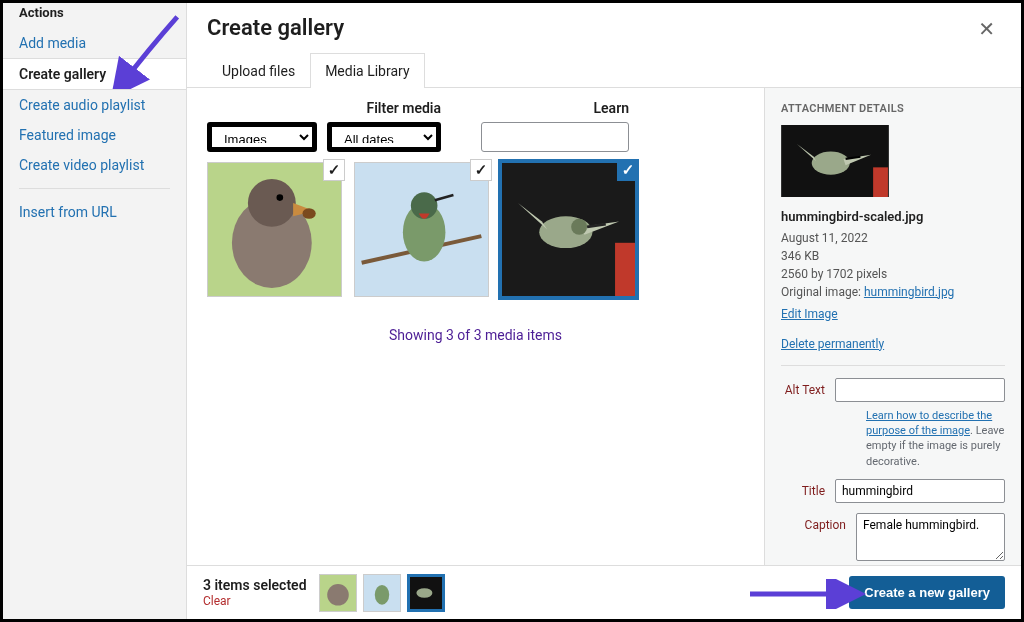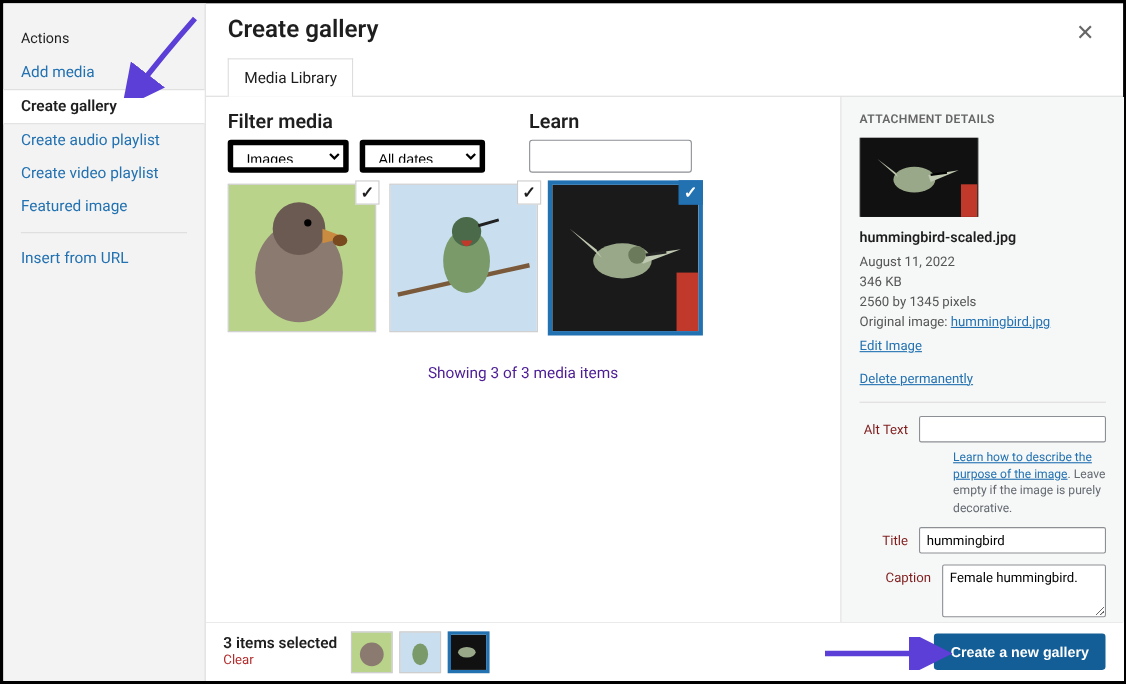--- a/index.html
+++ b/index.html
@@ -1,33 +1,33 @@
 <!DOCTYPE html>
 <html><head>
 <meta charset="utf-8">
 <style>
   * { box-sizing: border-box; margin: 0; padding: 0; }
   html, body { width: 1024px; height: 622px; font-family: -apple-system, BlinkMacSystemFont, "Segoe UI", Roboto, sans-serif; font-size: 13px; color: #1e1e1e; }
   .frame { width: 1024px; height: 622px; border: 3px solid #000; background: #fff; position: relative; overflow: hidden; }
   .sidebar { position: absolute; left: 0; top: 0; width: 184px; height: 100%; background: #f3f3f3; border-right: 1px solid #ddd; padding: 0; }
-  .sidebar h3 { font-size: 13px; font-weight: 400; padding: 2px 16px 8px; margin-top: 23px; }
+  .sidebar h3 { font-size: 13px; font-weight: 700; padding: 2px 16px 8px; }
   .sidebar .item { padding: 7px 16px; font-size: 14px; color: #2271b1; cursor: pointer; }
   .sidebar .item.active { background: #fff; border-top: 1px solid #ddd; border-bottom: 1px solid #ddd; font-weight: 600; color: #1e1e1e; }
   .sidebar hr { border: none; border-top: 1px solid #ddd; margin: 8px 16px; }
   .main { position: absolute; left: 184px; top: 0; right: 0; bottom: 0; display: flex; flex-direction: column; }
   .titlebar { padding: 12px 20px 0; display: flex; justify-content: space-between; align-items: flex-start; }
   .titlebar h1 { font-size: 22px; font-weight: 600; }
   .close { font-size: 20px; color: #666; cursor: pointer; padding: 2px 6px; }
   .tabs { padding: 10px 20px 0; border-bottom: 1px solid #ddd; display: flex; gap: 0; }
   .tab { padding: 9px 14px; font-size: 14px; cursor: pointer; border: 1px solid transparent; border-bottom: none; margin-bottom: -1px; }
   .tab.active { border-color: #ddd; background: #fff; }
   .content-row { flex: 1; display: flex; min-height: 0; }
   .media-panel { flex: 1; padding: 12px 20px; border-right: 1px solid #ddd; overflow: auto; }
   .filters { display: flex; gap: 40px; align-items: flex-end; margin-bottom: 10px; }
-  .filter-group label { display: block; font-size: 18px; font-weight: 600; margin-bottom: 6px; }
+  .filter-group label { display: block; font-size: 14px; font-weight: 600; margin-bottom: 6px; text-align: right; }
   .selects { display: flex; gap: 10px; }
   select { padding: 4px 26px 4px 8px; font-size: 13px; border: 5px solid #000000; border-radius: 3px; background: #fff; height: 30px; min-width: 110px; }
   .search input { width: 148px; height: 30px; border: 1px solid #8c8f94; border-radius: 3px; padding: 4px 8px; font-size: 13px; }
   .thumbs { display: flex; gap: 12px; margin-top: 8px; }
   .thumb { width: 135px; height: 135px; border: 1px solid #ccc; position: relative; background: #eee; display: flex; align-items: center; justify-content: center; cursor: pointer; }
   .thumb.checked .check { position: absolute; top: -4px; right: -4px; width: 22px; height: 22px; background: #fff; border: 1px solid #ccc; display: flex; align-items: center; justify-content: center; font-size: 15px; font-weight: bold; }
   .thumb.selected { outline: 4px solid #2271b1; outline-offset: -1px; }
   .thumb.selected .check { background: #2271b1; color: #fff; border-color: #2271b1; }
   .showing { text-align: center; margin-top: 30px; font-size: 14px; color: #4c1d95; }
   .detail { width: 256px; background: #f6f7f7; padding: 14px 16px; overflow: auto; }
@@ -61,32 +61,33 @@
 </style>
 </head>
 <body>
 
 <div class="frame">
   <div class="sidebar">
     <h3>Actions</h3>
     <div class="item">Add media</div>
     <div class="item active">Create gallery</div>
     <div class="item">Create audio playlist</div>
+    <div class="item">Featured image</div>
     <div class="item">Create video playlist</div>
-    <div class="item">Featured image</div>
     <hr>
     <div class="item">Insert from URL</div>
   </div>
 
   <div class="main">
     <div class="titlebar">
       <h1>Create gallery</h1>
       <span class="close">✕</span>
     </div>
     <div class="tabs">
+      <div class="tab">Upload files</div>
       <div class="tab active">Media Library</div>
     </div>
 
     <div class="content-row">
       <div class="media-panel">
         <div class="filters">
           <div class="filter-group">
             <label>Filter media</label>
             <div class="selects">
               <select><option>Images</option></select>
@@ -148,21 +149,21 @@
               <ellipse cx="46" cy="36" rx="18" ry="11" fill="#9aa88a"></ellipse>
               <path d="M30 30 L14 18 L32 34 Z" fill="#bfc8b0"></path>
               <path d="M58 32 L84 28 L60 38 Z" fill="#bfc8b0"></path>
               <line x1="60" y1="32" x2="74" y2="30" stroke="#000" stroke-width="2"></line>
             </svg>
         </div>
         <div class="meta">
           <strong>hummingbird-scaled.jpg</strong>
           <span>August 11, 2022</span><br>
           <span>346 KB</span><br>
-          <span>2560 by 1345 pixels</span><br>
+          <span>2560 by 1702 pixels</span><br>
           <span>Original image: </span><a href="#">hummingbird.jpg</a>
           <a href="#" class="edit-link">Edit Image</a>
           <a href="#" class="delete-link">Delete permanently</a>
         </div>
         <hr>
         <div class="form-row">
           <div class="lbl">Alt Text</div>
           <input type="text" value="" style="">
         </div>
         <div class="alt-help">

